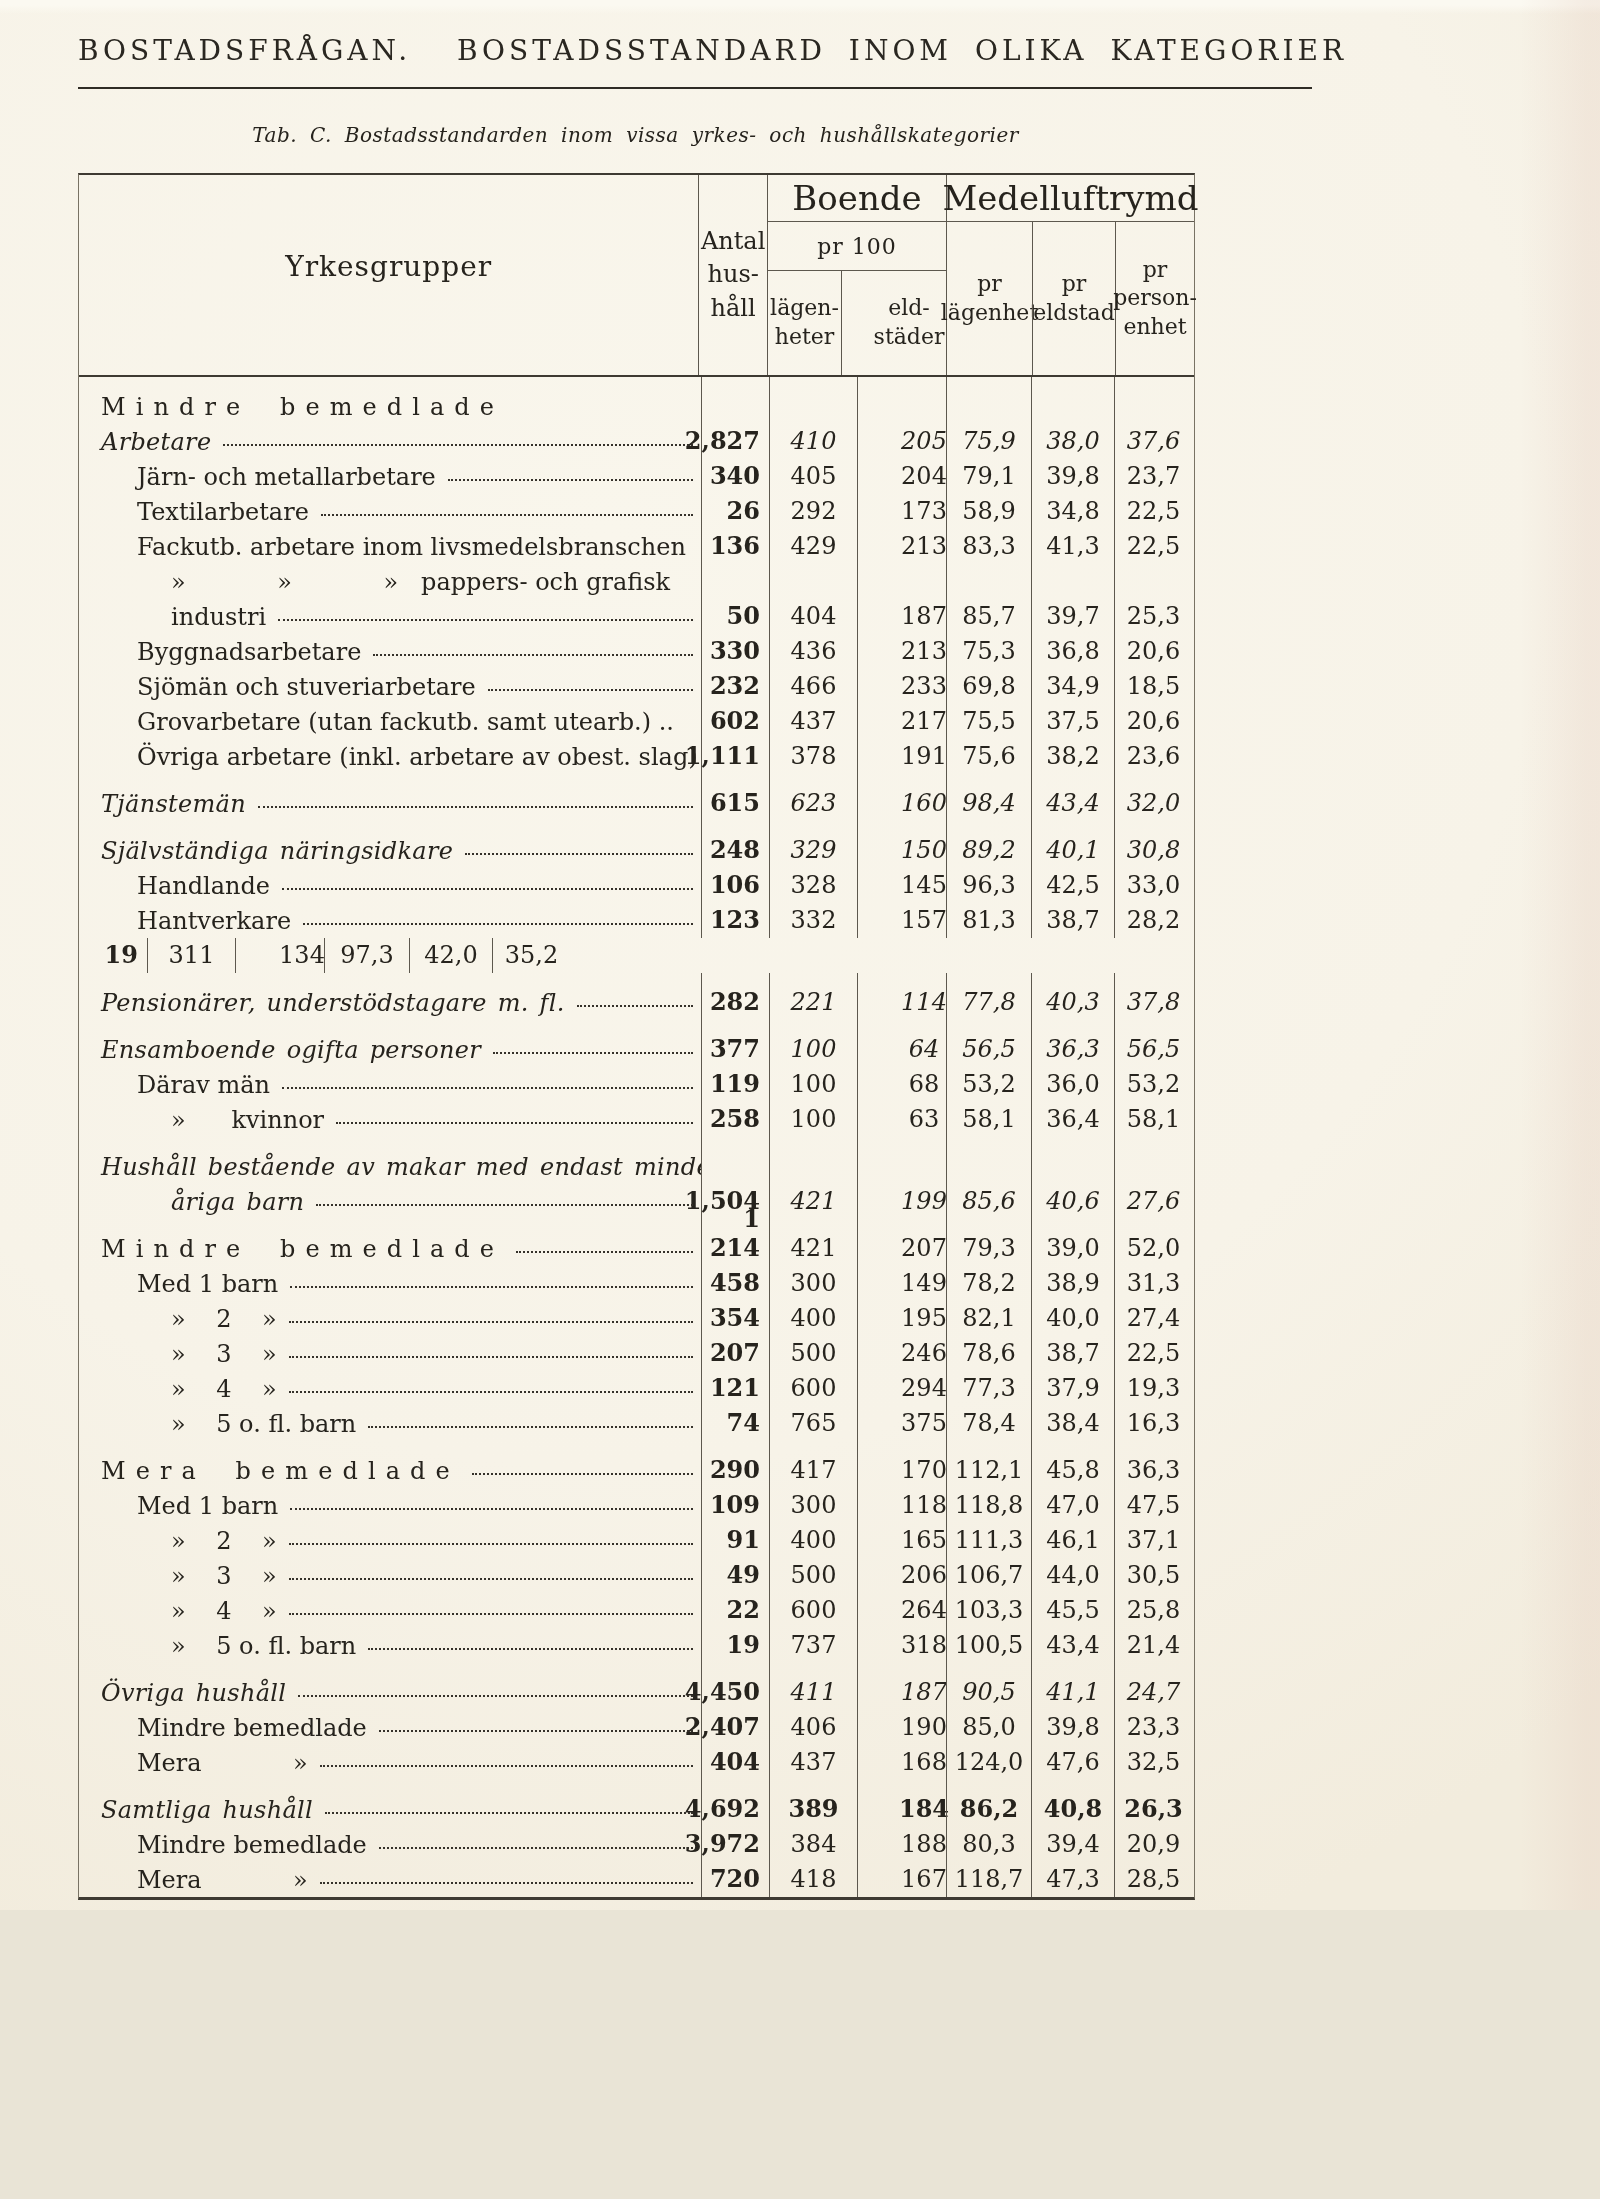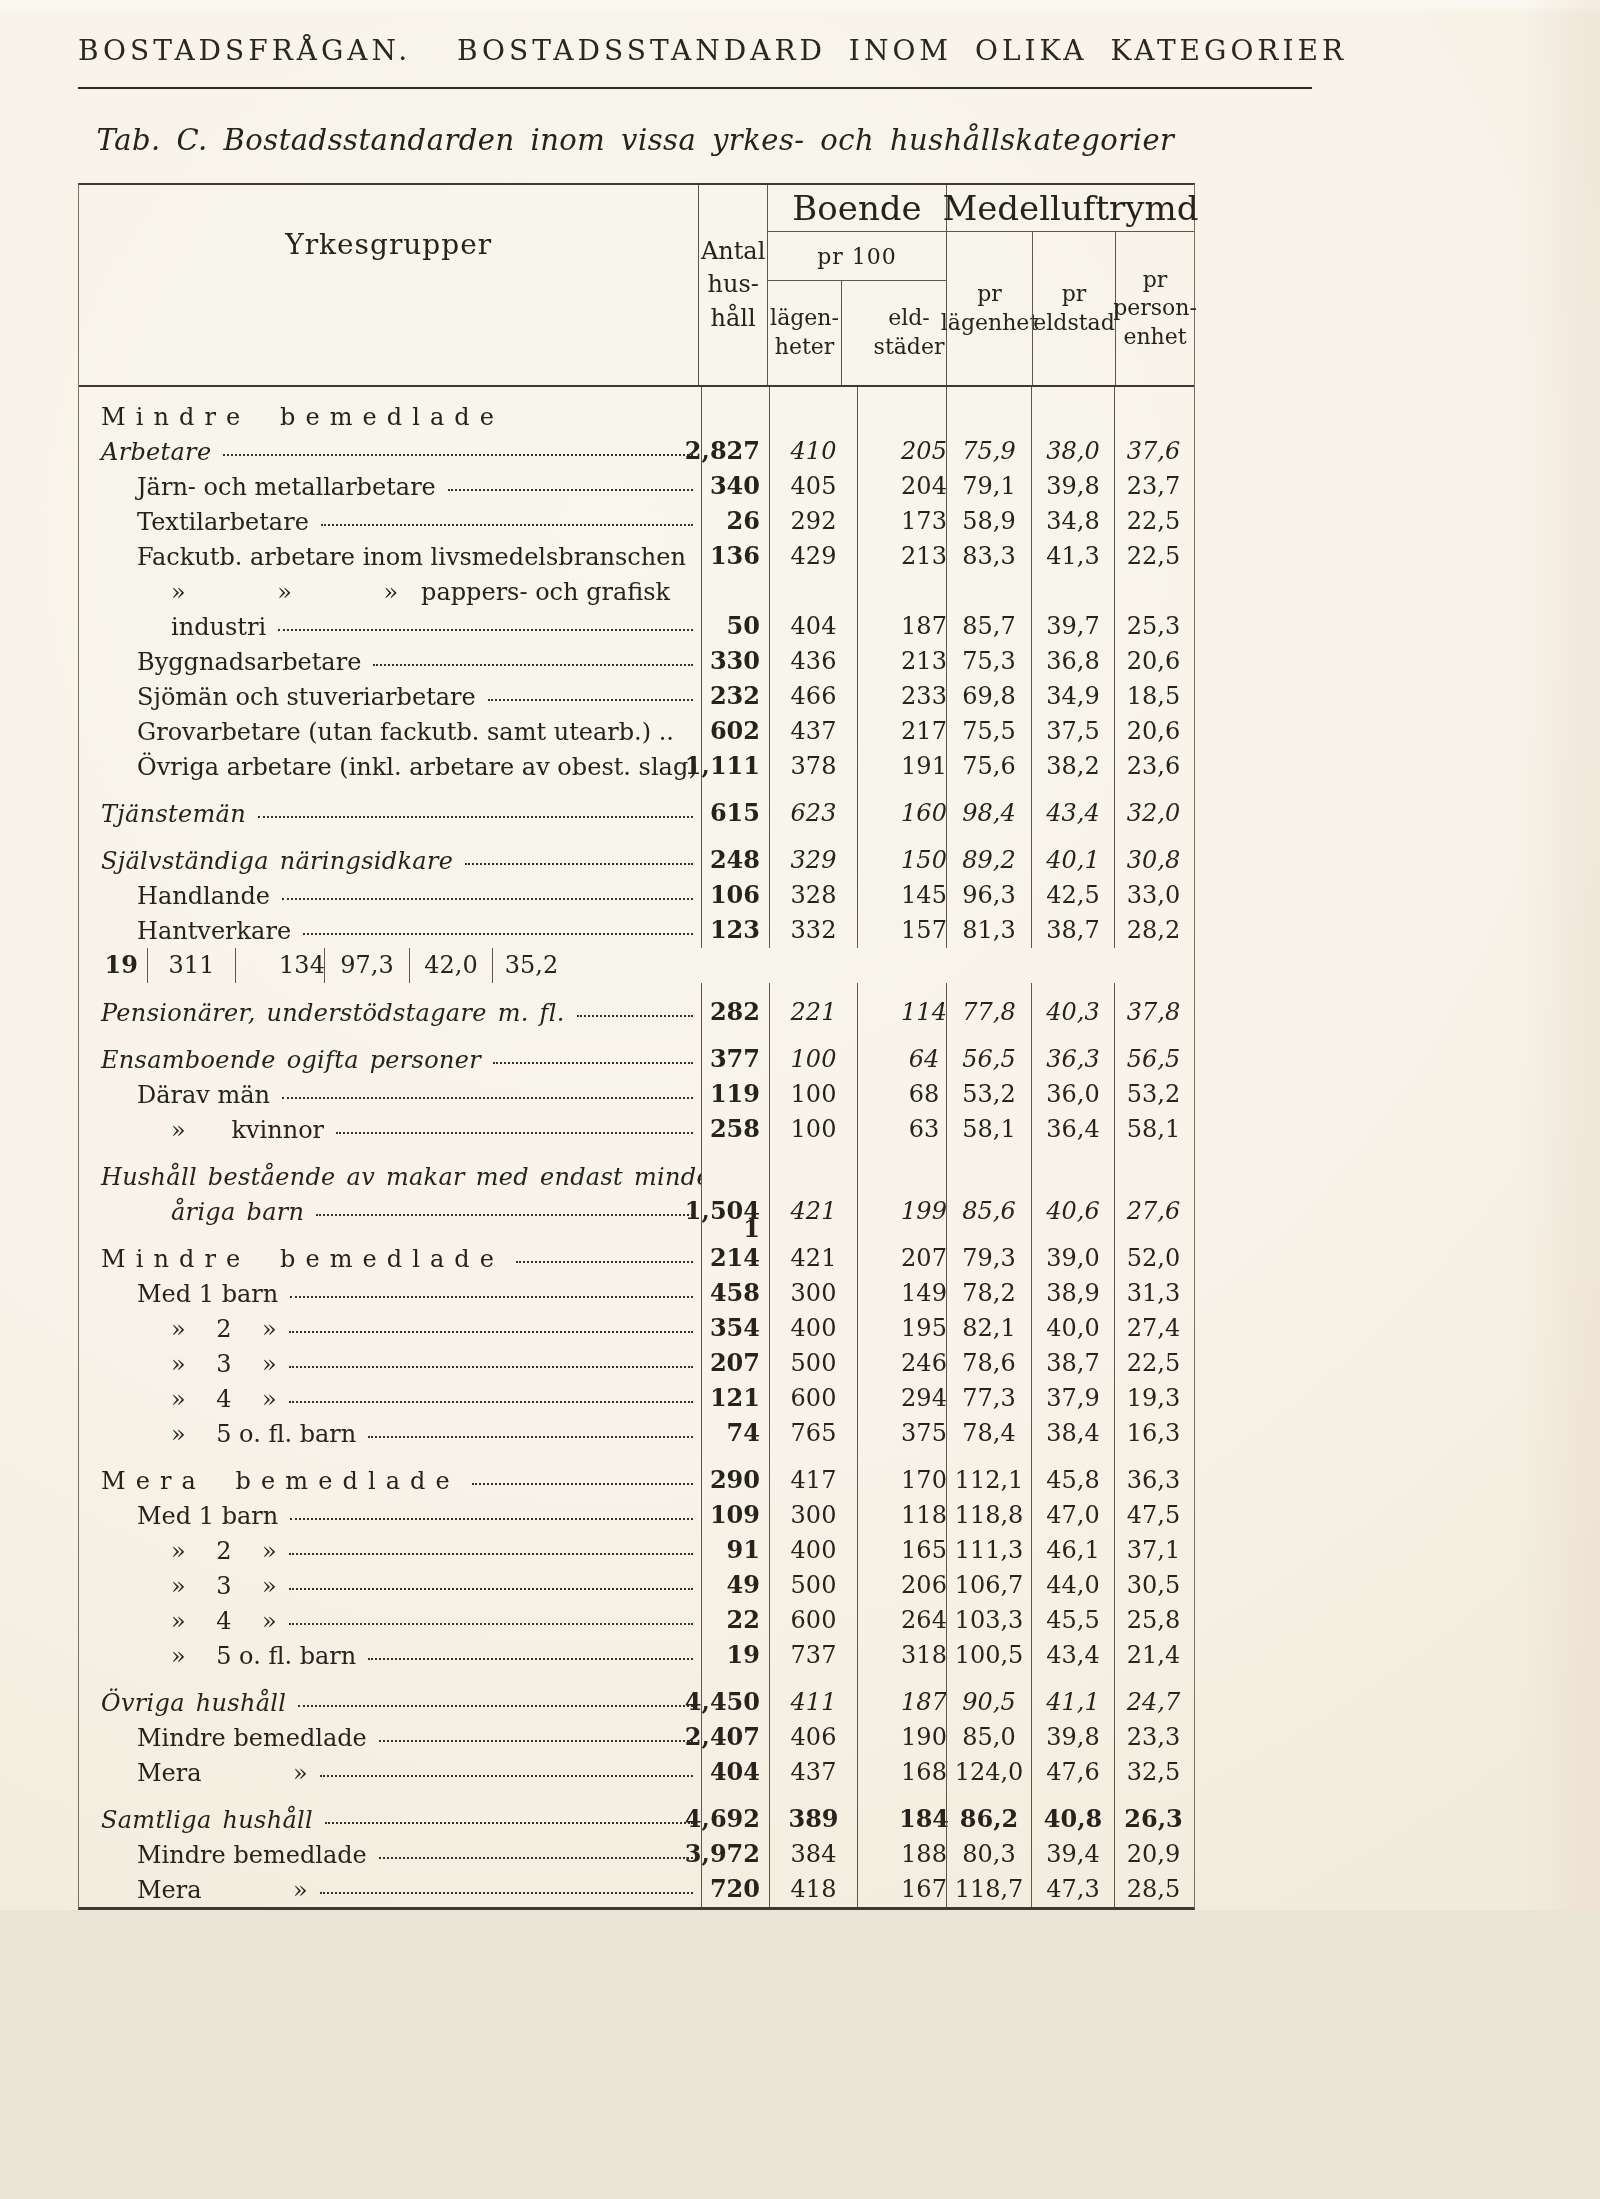--- a/index.html
+++ b/index.html
@@ -39,37 +39,37 @@
   .head-rule{
     margin-top:20px;
     border-top:2.5px solid #2f2c25;
     height:0;
   }
   .table-title{
     width:1115px;
     margin-top:34px;
     text-align:center;
     font-style:italic;
-    font-size:29px;
+    font-size:20px;
     letter-spacing:.5px;
     word-spacing:6px;
   }
   .data-table{
     width:1115px;
     margin-top:26px;
     border-top:2px solid var(--rule);
     border-bottom:3px solid var(--rule);
     border-left:1px solid #787264;
     border-right:1px solid #787264;
     box-sizing:content-box;
   }
   
   .thead{display:flex;height:200px;border-bottom:2.5px solid var(--rule);}
   .thead .hcell + .hcell{border-left:1px solid var(--line);}
-  .h-label{width:622px;display:flex;justify-content:center;align-items:flex-start;padding-top:43px;font-size:28px;letter-spacing:1px;box-sizing:border-box;}
+  .h-label{width:622px;display:flex;justify-content:center;align-items:flex-start;padding-top:75px;font-size:28px;letter-spacing:1px;box-sizing:border-box;}
   .h-antal{width:68px;display:flex;justify-content:center;align-items:center;text-align:center;font-size:24px;line-height:1.4;white-space:pre-line;}
   .h-group{display:flex;flex-direction:column;}
   .h-boende{width:178px;}
   .h-medel{width:247px;}
   .h-group-top{height:46px;display:flex;align-items:center;justify-content:center;font-size:34px;border-bottom:1px solid var(--line);}
   .h-pr100{height:48px;display:flex;align-items:center;justify-content:center;font-size:22px;border-bottom:1px solid var(--line);letter-spacing:1px;}
   .h-subcols{flex:1;display:flex;}
   .h-sub{display:flex;align-items:center;justify-content:center;text-align:center;font-size:22px;line-height:1.3;white-space:pre-line;}
   .h-sub + .h-sub{border-left:1px solid var(--line);}
   .h-lag{width:88px;} .h-eld{width:89px;}

